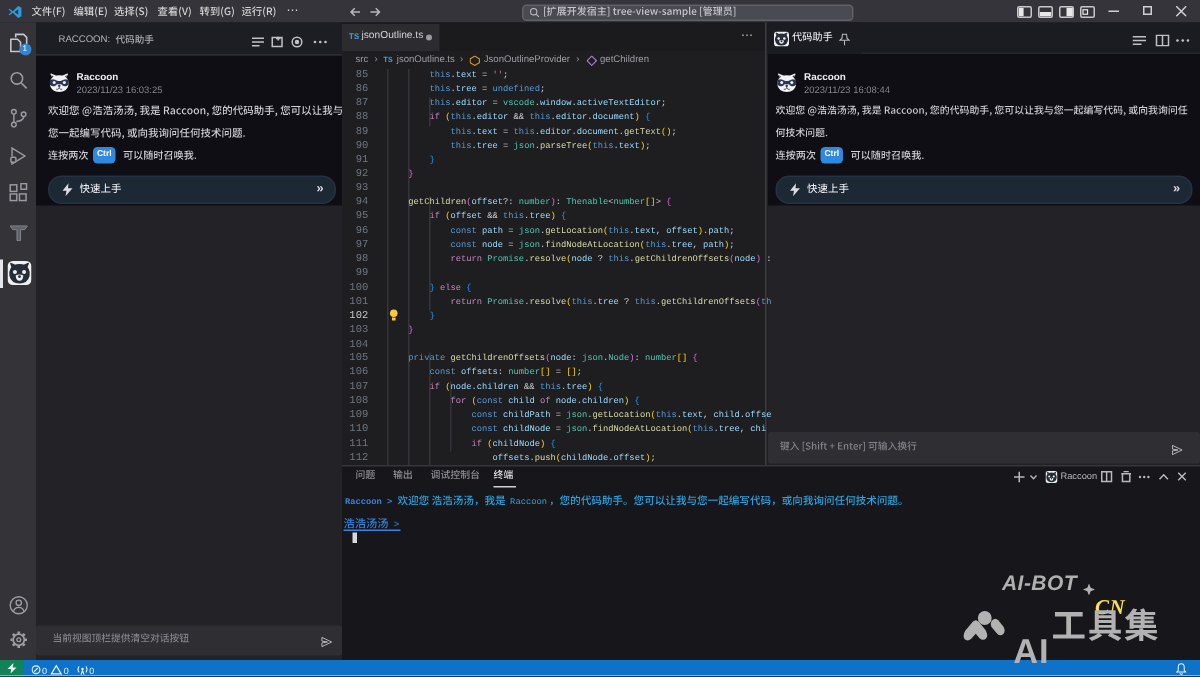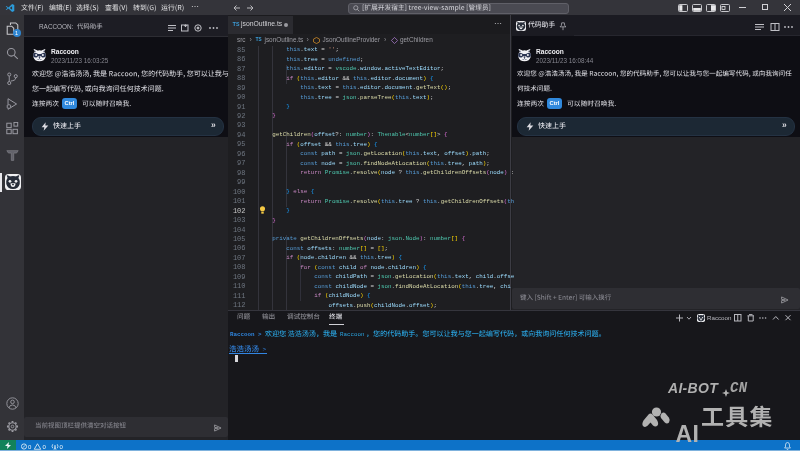--- a/index.html
+++ b/index.html
@@ -694,21 +694,21 @@
         <use href="#gm6C64" x="3000"></use>
       </g>
     </svg>
 <div class="abs" style="left:229px;top:352.8px;width:38px;height:0.8px;background:#3285e2"></div>
 <div class="abs" style="left:262.5px;top:346px;font-size:6.2px;color:#3285e2;font-weight:normal;font-family:'Liberation Mono',monospace;white-space:nowrap;">&gt;</div>
 <div class="abs" style="left:234.6px;top:354.5px;width:3.6px;height:7.4px;background:#d8d8dc"></div>
 <div class="abs" style="left:668px;top:379.8px;font-size:14px;color:#b0b0b0;font-weight:bold;font-family:'Liberation Sans',sans-serif;white-space:nowrap;font-style:italic;letter-spacing:.3px">AI-BOT</div>
 <svg class="abs" style="left:721.8px;top:388.8px" width="8" height="8" viewBox="0 0 10 10">
 <path d="M5 0 L6.4 3.6 L10 5 L6.4 6.4 L5 10 L3.6 6.4 L0 5 L3.6 3.6 Z" fill="#b2b2b2"></path>
     </svg>
-<div class="abs" style="left:730px;top:380px;font-size:14px;color:#a3a3a3;font-weight:bold;font-family:Liberation Mono, monospace;white-space:nowrap;font-style:italic;letter-spacing:.3px">CN</div>
+<div class="abs" style="left:730px;top:398px;font-size:14px;color:#fde047;font-weight:bold;font-family:Liberation Serif, serif;white-space:nowrap;font-style:italic;letter-spacing:.3px">CN</div>
 <svg class="abs" style="left:641px;top:404px" width="30" height="24" viewBox="0 0 30 24">
 <circle cx="15.5" cy="8" r="4.6" fill="#b2b2b2"></circle>
 <path d="M2 22 Q0.5 20 2.5 16.5 L7.5 10.5 Q9.5 8.5 11.5 10.5 L16 16 Q18 19.5 16.5 21.5 Q14.5 23.5 12 21.5 L9.5 18.5 L6.5 21.8 Q4 24 2 22 Z" fill="#b2b2b2"></path>
 <path d="M20.5 9.5 Q22.5 7.5 24.5 9.5 L28 13.8 Q29.5 16.5 28 18.5 Q26 20.5 23.8 18.5 L20 14 Q18.8 11.5 20.5 9.5 Z" fill="#b2b2b2"></path>
     </svg>
 <div class="abs" style="left:675.5px;top:421px;font-size:23px;color:#b2b2b2;font-weight:bold;font-family:Liberation Sans, sans-serif;white-space:nowrap;letter-spacing:.5px">AI</div>
 <svg style="position:absolute;left:701.0px;top:405.0px;overflow:visible" width="73.6" height="23.0">
       <g fill="#b2b2b2" transform="translate(0 20.24) scale(0.02300 -0.02300)">
         <use href="#gb5DE5"></use>
         <use href="#gb5177" x="1052"></use>

